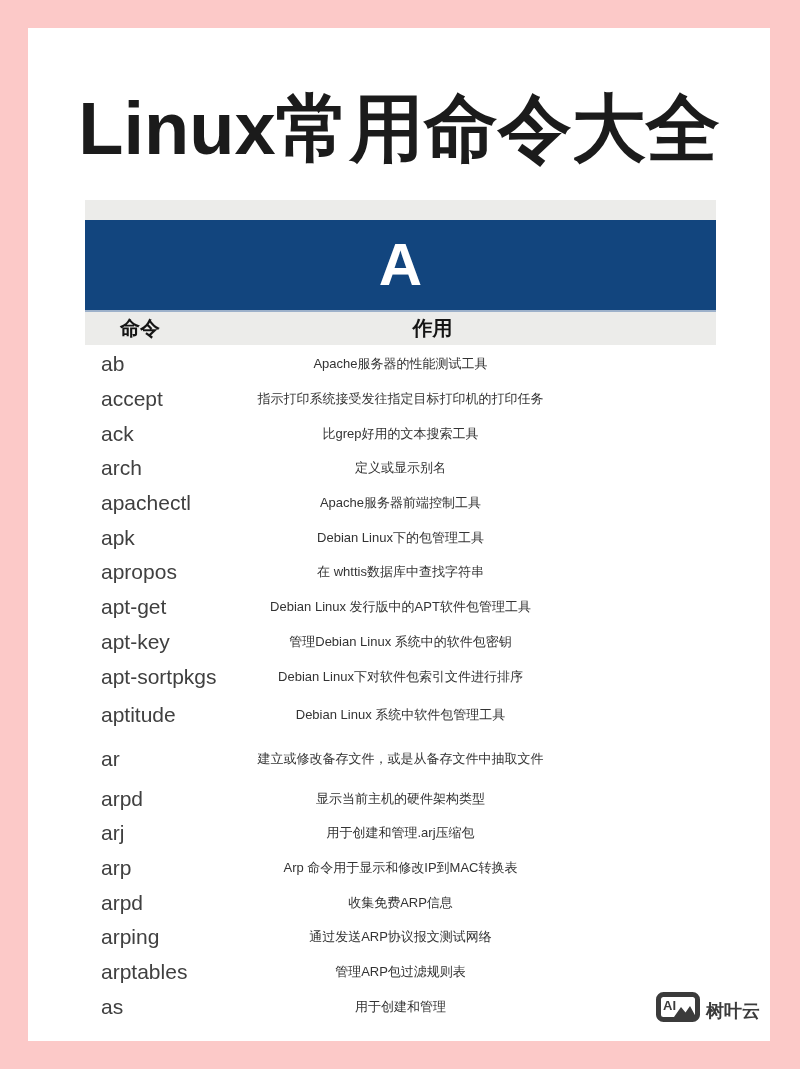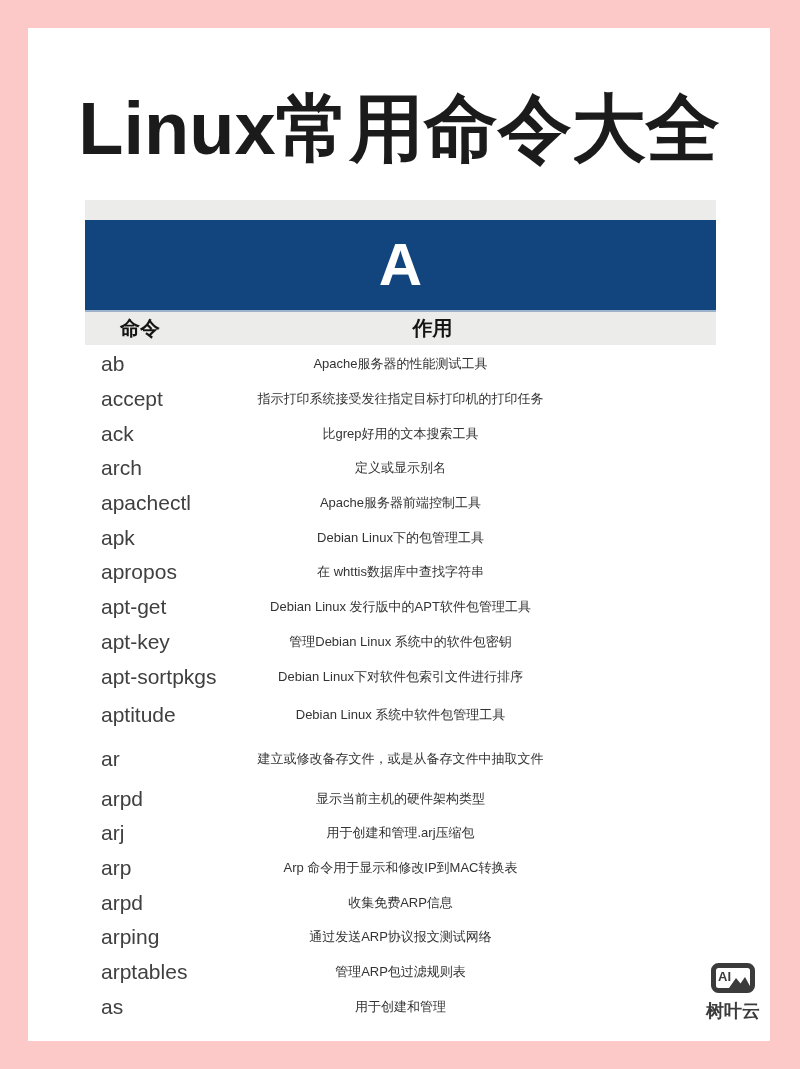--- a/index.html
+++ b/index.html
@@ -114,23 +114,22 @@
     justify-content: center;
     font-size: 13px;
     color: #333333;
     white-space: nowrap;
   }
   .brand {
     position: absolute;
     right: 10px;
     bottom: 18px;
     display: flex;
-    align-items: center;
+    align-items: flex-end;
     gap: 5px;
-    flex-direction: column;
   }
   .brand .brand-name {
     font-size: 18px;
     font-weight: bold;
     color: #3b3b3b;
     white-space: nowrap;
     font-family: Liberation Mono, monospace;
   }
 </style>
 </head>

